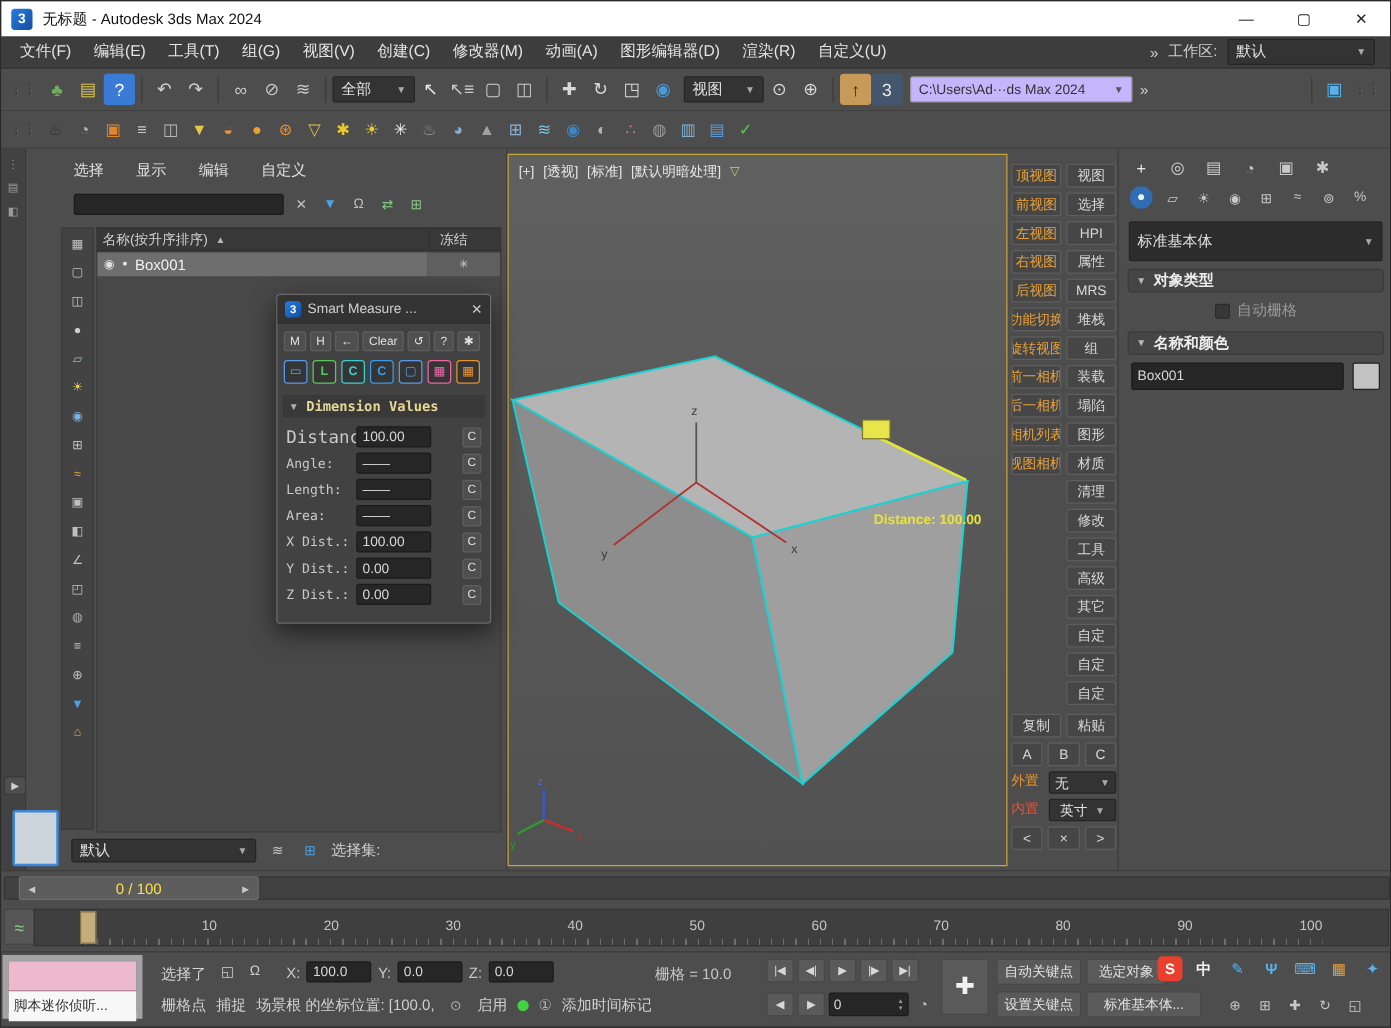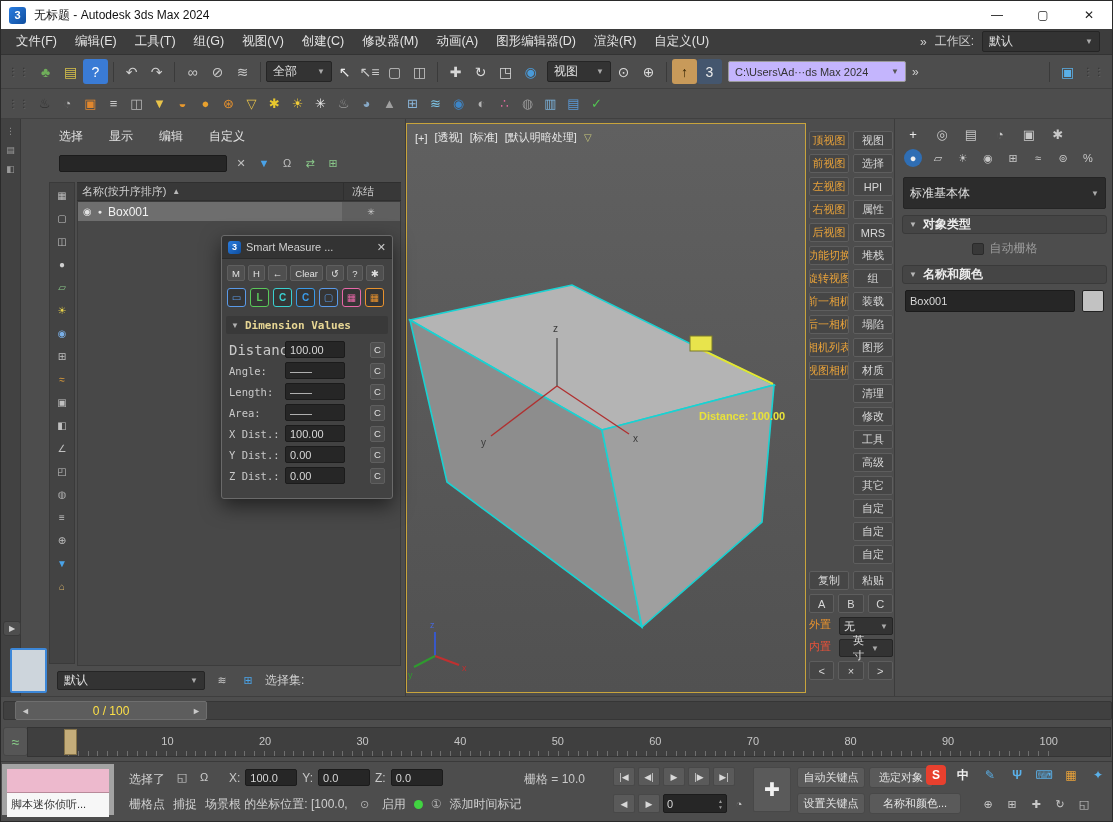--- a/index.html
+++ b/index.html
@@ -425,21 +425,21 @@
     </div>
     <div class="qrow">
       <span style="color:#e8922e;font-size:11px;flex:none;width:26px">外置</span>
       <div class="dd" style="flex:1;height:18px;font-size:11px;padding:0 4px">
         <span>无</span>
         <span class="arr">▼</span>
       </div>
     </div>
     <div class="qrow">
       <span style="color:#e8523a;font-size:11px;flex:none;width:26px">内置</span>
-      <div class="dd" style="flex:1;height:18px;font-size:11px;padding:0 13px">
+      <div class="dd" style="flex:1;height:18px;font-size:11px;padding:0 8px">
         <span>英寸</span>
         <span class="arr">▼</span>
       </div>
     </div>
     <div class="qrow">
       <div class="qbtn r">&lt;</div>
         <div class="qbtn r">×</div>
         <div class="qbtn r">&gt;</div>
     </div>
   </div>
@@ -558,21 +558,21 @@
       <div class="flex" style="width:64px;height:19px;background:#262626;border:1px solid #1c1c1c;border-radius:2px;padding:0 3px">
         <input style="width: 40px; background: transparent; border: none; outline: none; color: rgb(216, 216, 216); font-size: 11px;" value="0">
         <span style="display:flex;flex-direction:column;font-size:5px;color:#9a9a9a;margin-left:auto;line-height:6px">
           <span>▲</span>
           <span>▼</span>
         </span>
       </div>
       <span class="ib sm" style="color:#c0c0c0">◔</span>
     </div>
     <div class="sbtn" style="position:absolute;left:796px;top:31px;width:68px">设置关键点</div>
-    <div class="sbtn" style="position:absolute;left:868px;top:31px;width:92px">名称和颜色...</div>
+    <div class="sbtn" style="position:absolute;left:868px;top:31px;width:92px">标准基本体...</div>
     <div class="flex" style="position:absolute;left:978px;top:33px;gap:6px;font-size:12px">
       <span class="ib sm" style="color: rgb(200, 200, 200);">⊕</span>
         <span class="ib sm" style="color: rgb(200, 200, 200);">⊞</span>
         <span class="ib sm" style="color: rgb(200, 200, 200);">✚</span>
         <span class="ib sm" style="color: rgb(200, 200, 200);">↻</span>
         <span class="ib sm" style="color: rgb(200, 200, 200);">◱</span>
     </div>
     <div class="flex" style="position:absolute;right:6px;top:3px;gap:7px">
       <span class="sg" style="color: rgb(255, 255, 255); background: rgb(232, 64, 46);">S</span>
         <span class="sg" style="color: rgb(240, 240, 240);">中</span>

